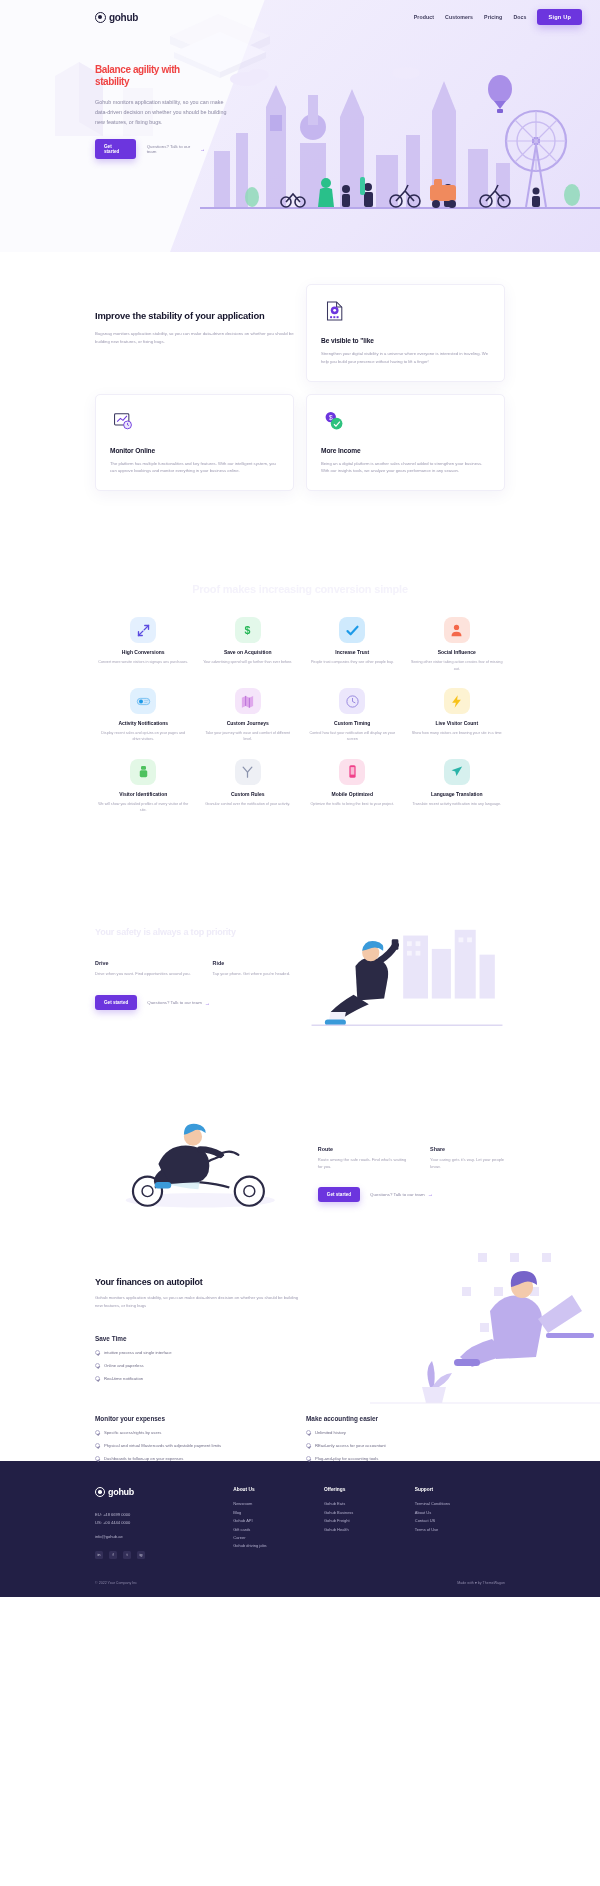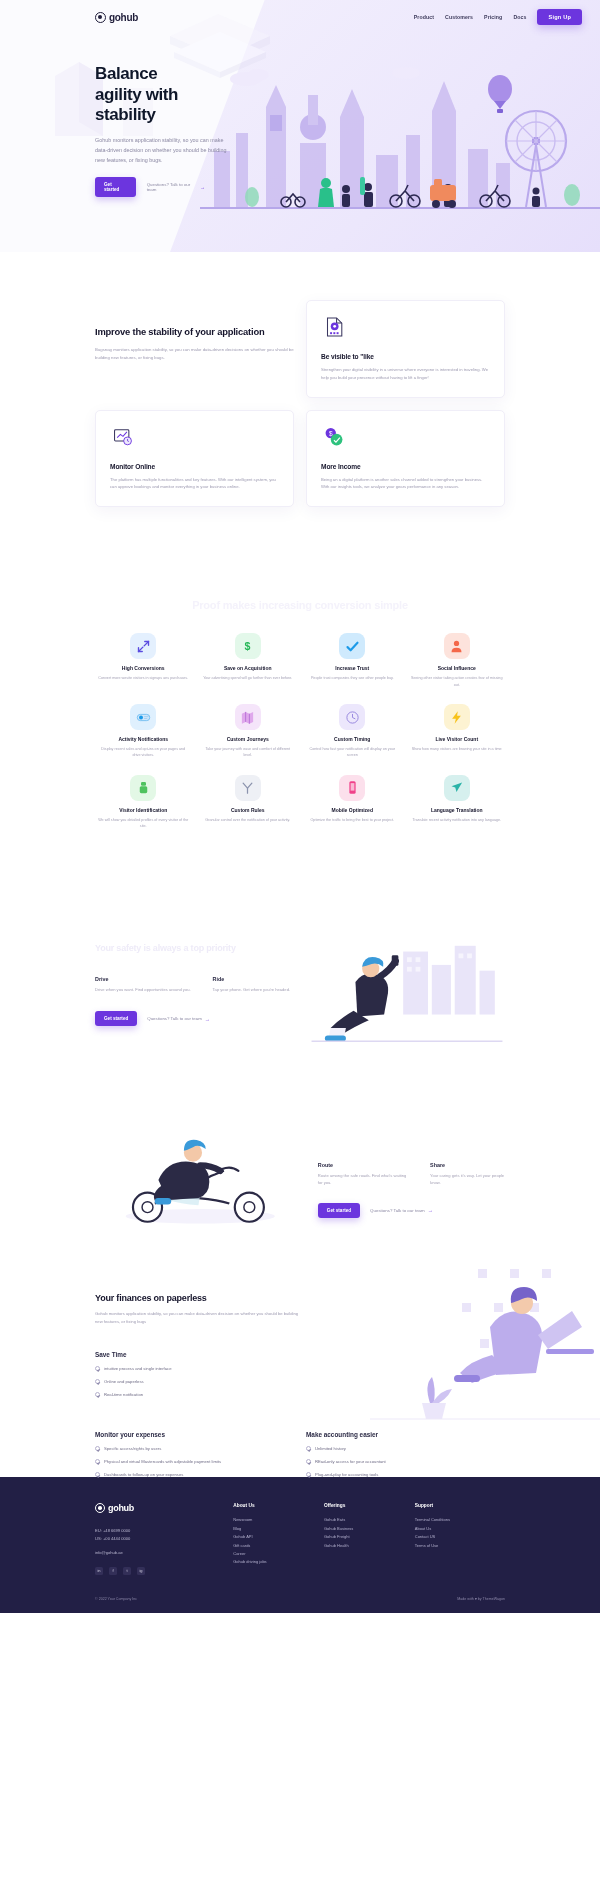--- a/index.html
+++ b/index.html
@@ -33,36 +33,36 @@
   .logo-mark::after{ content:""; position:absolute; left:2px; top:2px; width:4px; height:4px; background:#1f1d3a; border-radius:50%; }
   .logo-text { font-size:10px; font-weight:700; letter-spacing:-.3px; color:#1f1d3a; }
   .nav-links { margin-left:auto; display:flex; align-items:center; gap:11px; }
   .nav-link { font-size:5.2px; font-weight:700; color:#3e3b5c; letter-spacing:.1px; cursor:pointer; }
   .btn-signup {
     background:#6c35de; color:#fff; font-size:5.6px; font-weight:700;
     padding:5px 11px; border-radius:3px; cursor:pointer; letter-spacing:.2px;
     box-shadow:0 3px 8px rgba(108,53,222,.3);
   }
   .hero-copy { position:relative; z-index:10; padding:36px 0 0 95px; width:205px; }
-  .hero-title { font-size:17px; line-height:1.22; font-weight:700; color:#0f172a; letter-spacing:-.4px; }
+  .hero-title { font-size:10px; line-height:1.22; font-weight:700; color:#ef4444; letter-spacing:-.4px; }
   .hero-sub { margin-top:9px; font-size:5.4px; line-height:1.85; color:#8b88a3; width:142px; }
   .hero-cta { margin-top:12px; display:flex; align-items:center; gap:11px; }
   .btn-primary {
     background:#6c35de; color:#fff; font-size:4.6px; font-weight:700;
     padding:5px 9px; border-radius:3px; cursor:pointer;
     box-shadow:0 3px 7px rgba(108,53,222,.28);
   }
   .link-demo { font-size:4.4px; color:#8b88a3; cursor:pointer; display:flex; align-items:center; gap:3px; }
   .link-demo .arr { color:#6c35de; font-size:5px; }
 
   
   .skyline { position:absolute; right:0; bottom:22px; width:400px; height:175px; }
 
   
-  .cards-sec { position:relative; padding:48px 95px 0 95px; }
+  .cards-sec { position:relative; padding:32px 95px 0 95px; }
   .cards-grid { display:grid; grid-template-columns:1fr 1fr; gap:12px; }
   .intro-title { font-size:9.4px; font-weight:700; line-height:1.32; color:#15142b; letter-spacing:-.2px; padding-top:26px; }
   .intro-text { margin-top:8px; font-size:4.3px; line-height:1.85; color:#9c99b0; }
   .card {
     background:#fff; border:1px solid #f0eef8; border-radius:5px;
     padding:13px 14px 15px 14px; box-shadow:0 4px 16px rgba(60,40,120,.055);
   }
   .card-icon { width:26px; height:26px; margin-bottom:9px; }
   .card-title { font-size:6.6px; font-weight:700; color:#15142b; letter-spacing:-.1px; }
   .card-text { margin-top:6px; font-size:4.2px; line-height:1.85; color:#9c99b0; }
@@ -573,21 +573,21 @@
         <rect x="176" y="86" width="48" height="5" rx="2" fill="#a08fe6"></rect>
       </g>
       <g>
         <path d="M60 140 q-6 -18 2 -26 q4 10 2 26Z" fill="#b9a9ec"></path>
         <path d="M62 140 q10 -14 20 -14 q-6 12 -18 16Z" fill="#cdc1f2"></path>
         <path d="M52 140 h24 l-4 16 h-16Z" fill="#eae5fa"></path>
       </g>
       <path d="M0 156 H230" stroke="#ece8f8" stroke-width="1.2"></path>
     </svg>
 
-    <h2 class="fin-title">Your finances on paperless</h2>
+    <h2 class="fin-title">Your finances on autopilot</h2>
     <p class="fin-sub">Gohub monitors application stability, so you can make data-driven decision on whether you should be building new features, or fixing bugs</p>
 
     <h3 class="fin-h2">Save Time</h3>
     <div class="chk">
         <span class="c"></span>
         <span>intuitive process and single interface</span>
       </div>
     <div class="chk">
         <span class="c"></span>
         <span>Online and paperless</span>

